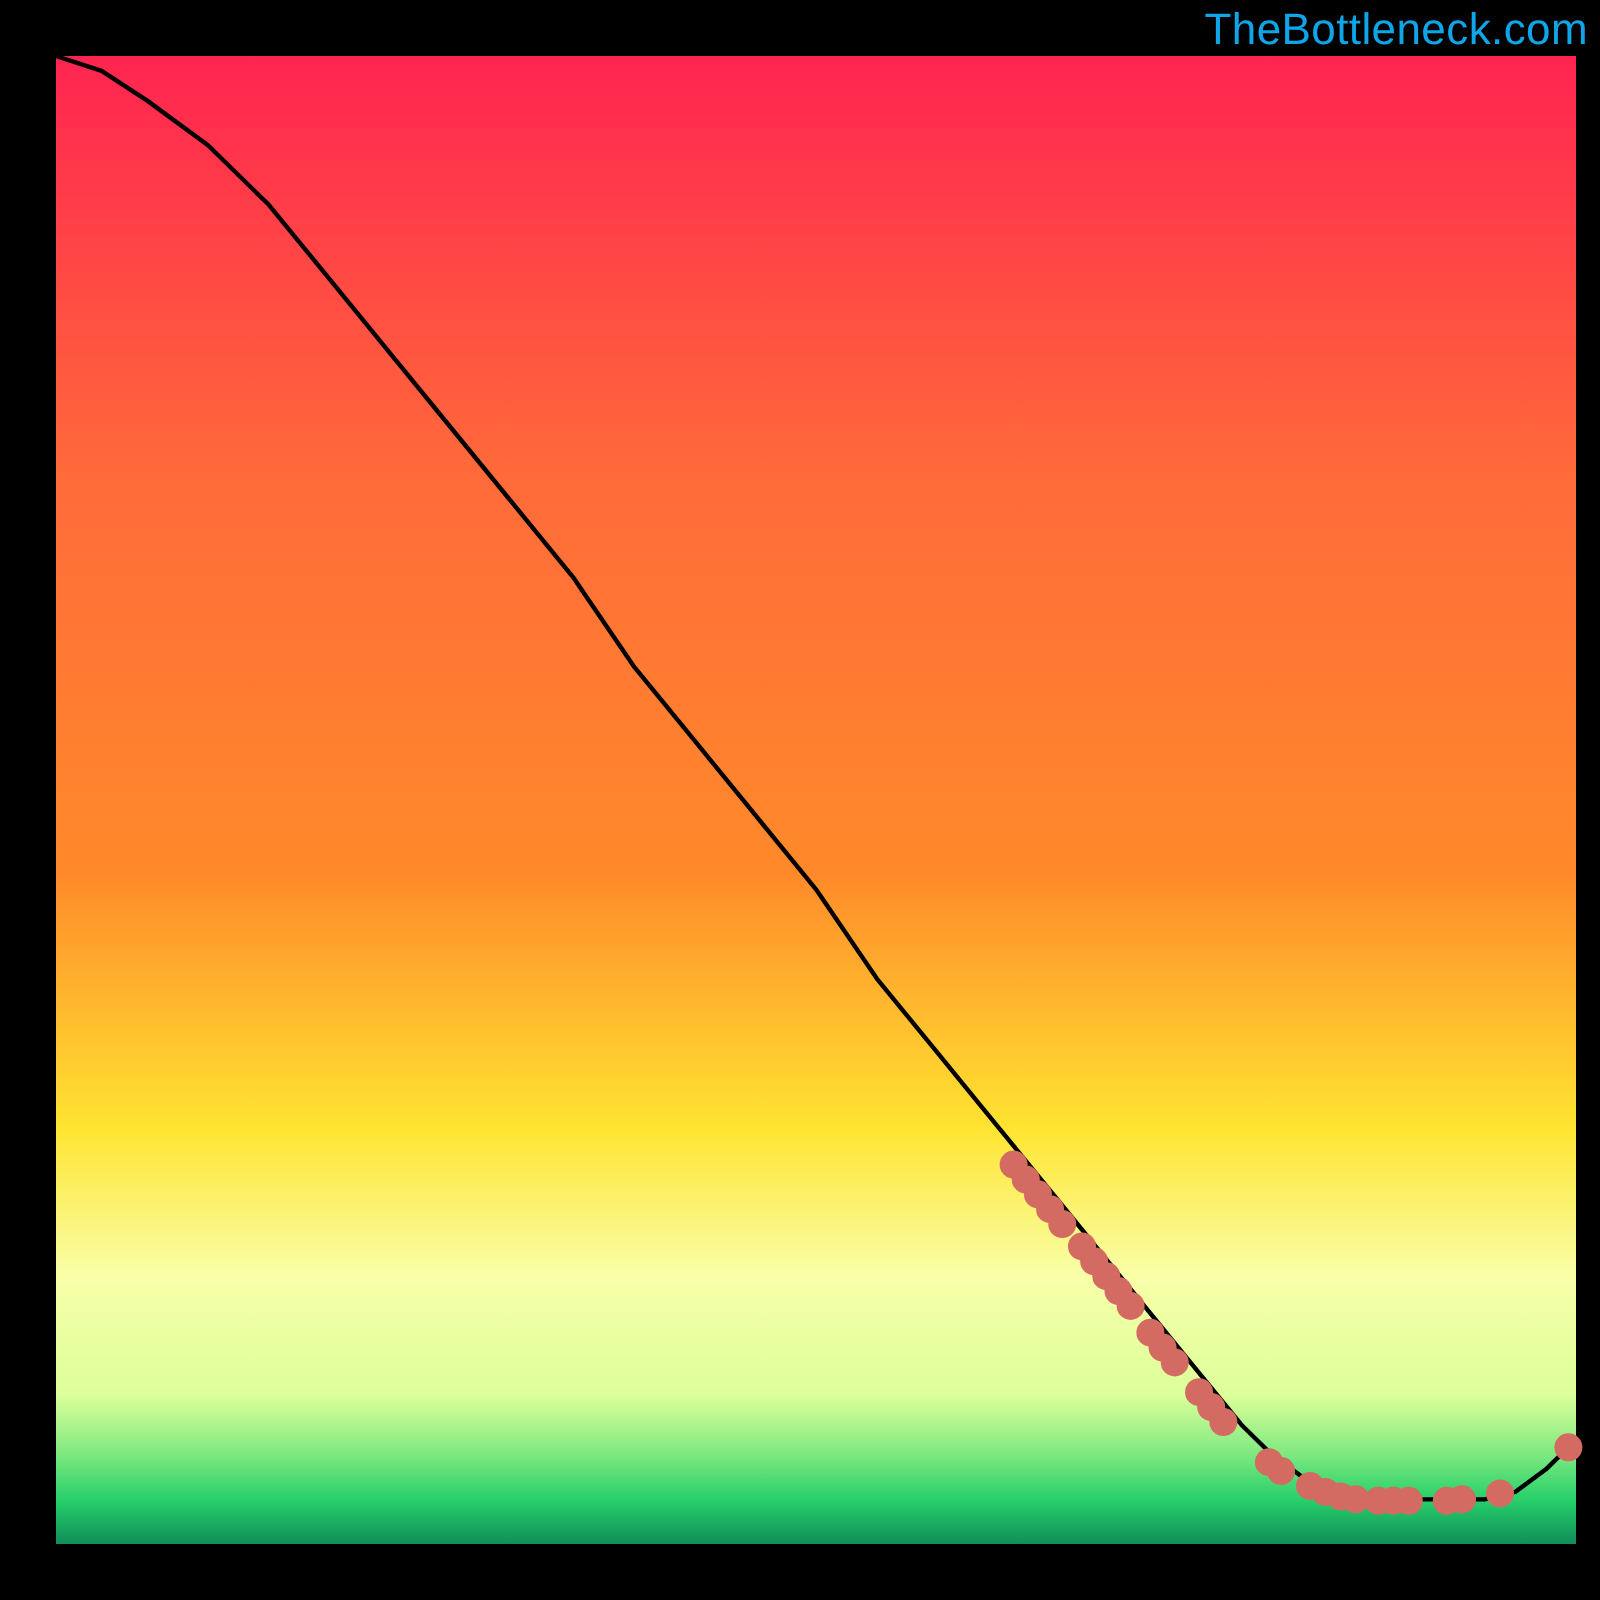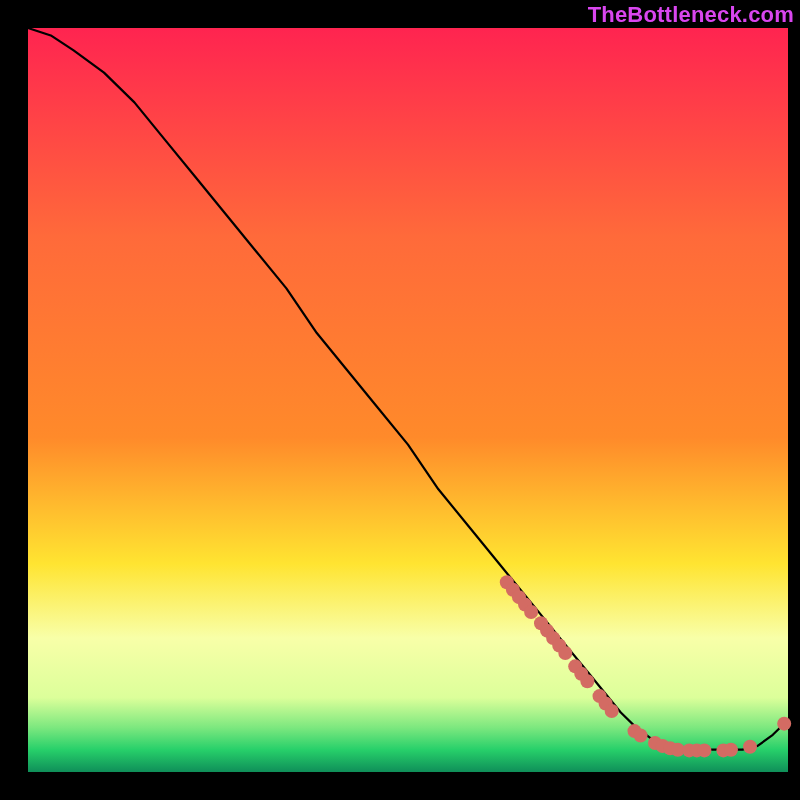--- a/index.html
+++ b/index.html
@@ -9,22 +9,22 @@
     width: 800px;
     height: 800px;
     background: #000;
   }
   .watermark {
     position: absolute;
     top: 2px;
     right: 6px;
     font-family: Arial, Helvetica, sans-serif;
     font-size: 22px;
-    font-weight: 700;
-    color: #d946ef;
+    font-weight: 400;
+    color: #0ea5e9;
     letter-spacing: 0.2px;
     user-select: none;
   }
   svg { display: block; }
 </style>
 </head>
 <body>
 
 <div class="stage">
   <div class="watermark">TheBottleneck.com</div>

